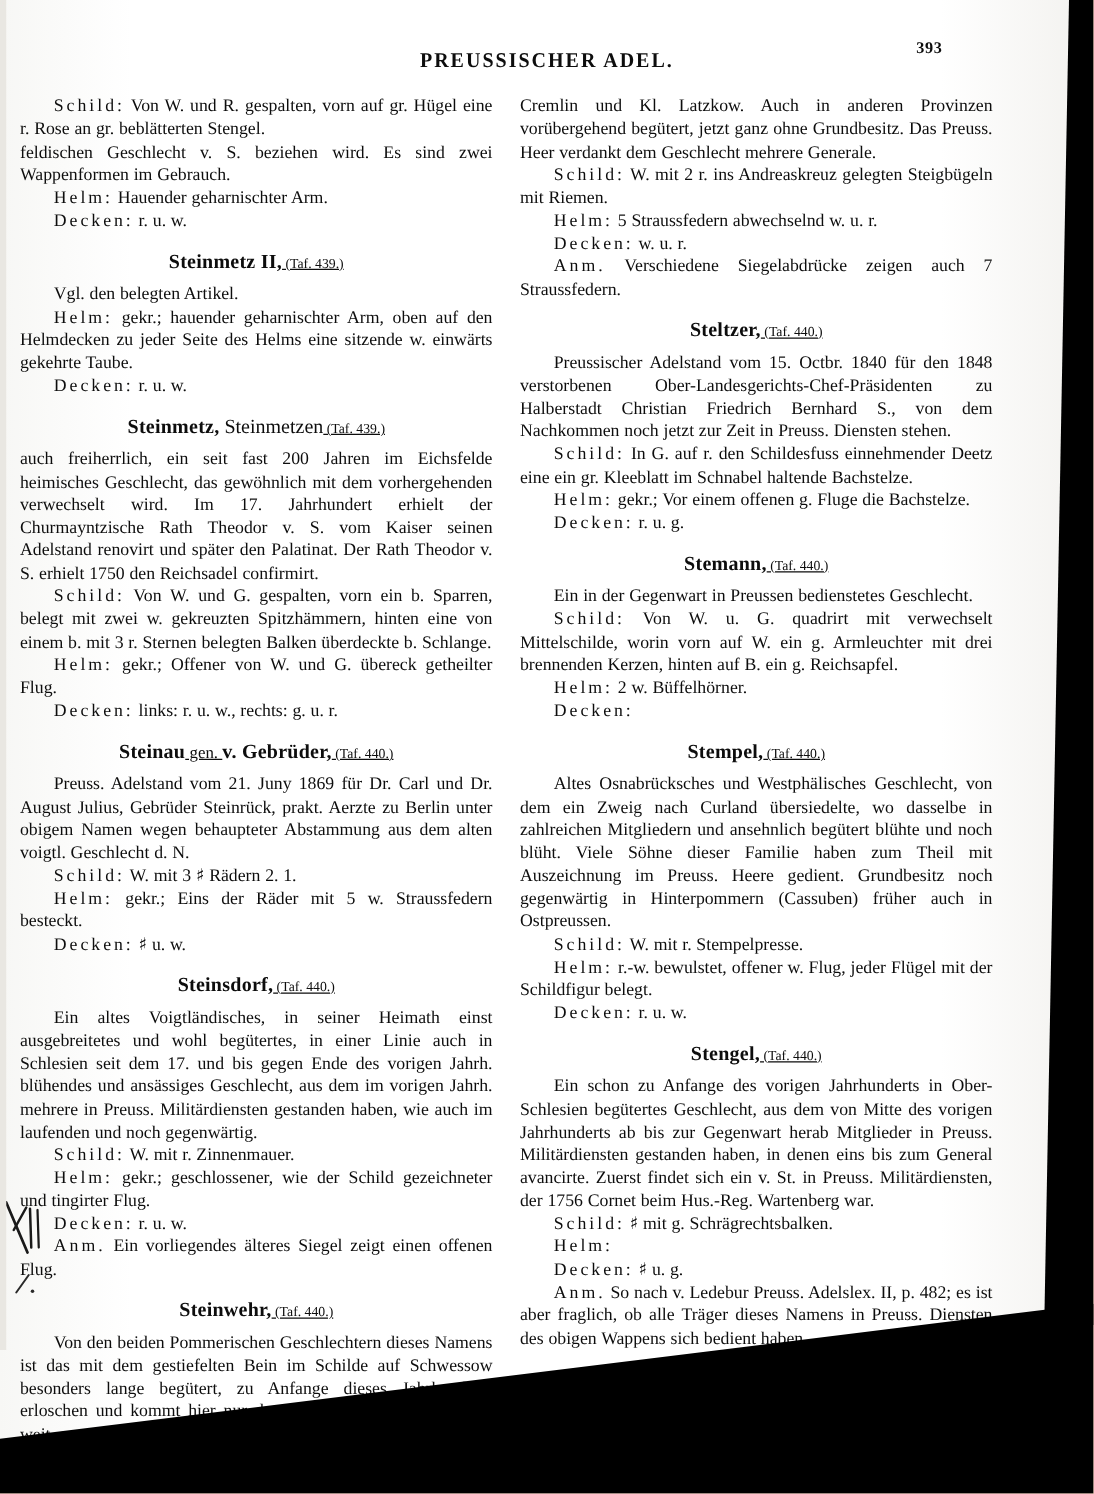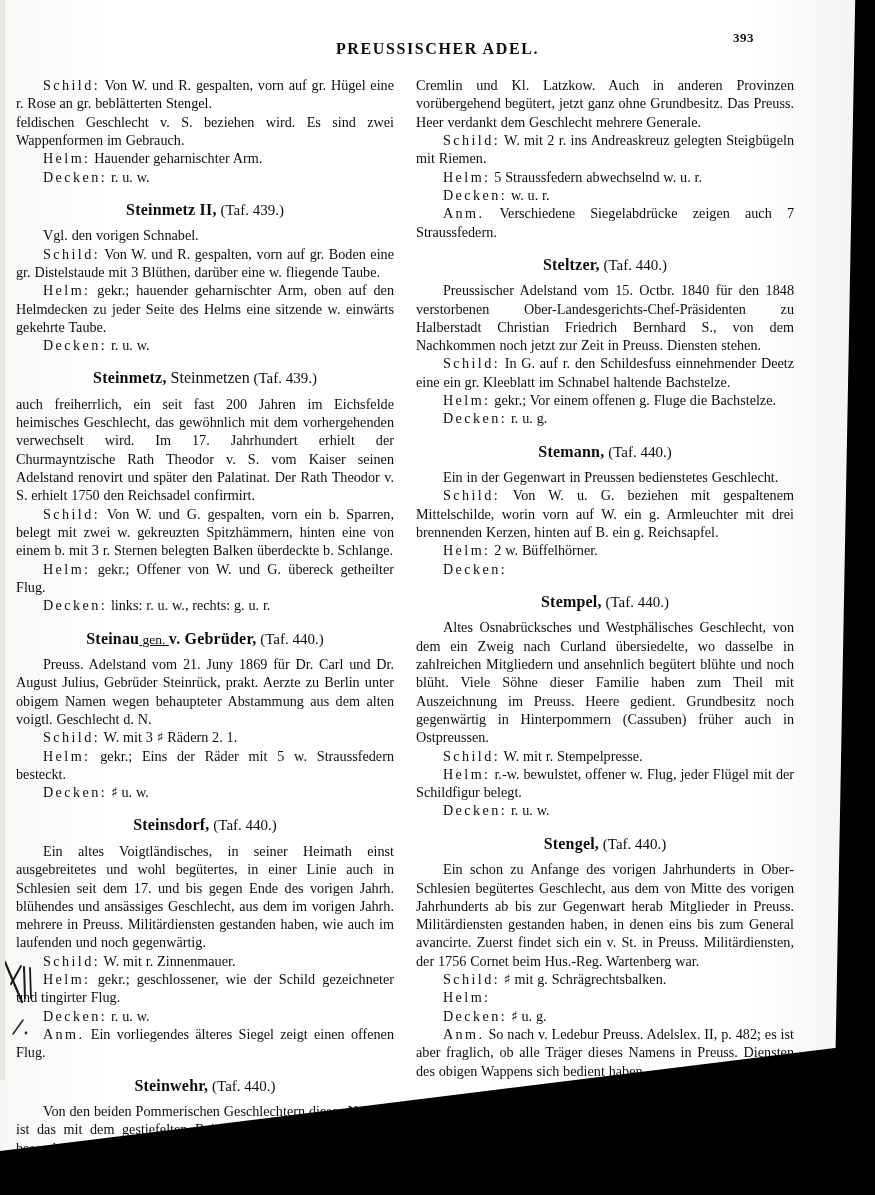--- a/index.html
+++ b/index.html
@@ -64,21 +64,21 @@
     font-size:14.5px;
     line-height:1.15;
   }
   .entry-heading .name{
     font-weight:bold;font-size:16px;letter-spacing:.2px;
   }
   .entry-heading .gen{
     font-weight:normal;font-size:13.5px;text-decoration:underline;
   }
   .entry-heading .plate{
-    font-weight:normal;font-size:15px;
+    font-weight:normal;font-size:11px;text-decoration:underline;
   }
   .entry-heading .alt{
     font-weight:normal;font-size:16px;
   }
 
   p.para{
     margin:0;
     font-size:14.2px;
     line-height:1.29;
     text-align:justify;
@@ -122,22 +122,21 @@
   <div id="body-columns">
     <div class="column" id="column-left">
         <div class="entry">
           <p class="para indent"><span class="lbl">Schild:</span> <span>Von W. und R. gespalten, vorn auf gr. Hügel eine r. Rose an gr. beblätterten Stengel.</span></p>
           <p class="para flush"><span>feldischen Geschlecht v. S. beziehen wird.  Es sind zwei Wappenformen im Gebrauch.</span></p>
           <p class="para indent"><span class="lbl">Helm:</span> <span>Hauender geharnischter Arm.</span></p>
           <p class="para indent"><span class="lbl">Decken:</span> <span>r. u. w.</span></p>
         </div>
         <div class="entry">
           <div class="entry-heading"><span class="name">Steinmetz II,</span><span class="plate"> (Taf. 439.)</span></div>
-          <p class="para indent"><span>Vgl. den vorigen Schnabel.</span></p>
-          <p class="para indent"><span class="lbl">Schild:</span> <span>Von W. und R. gespalten, vorn auf gr. Boden eine gr. Distelstaude mit 3 Blüthen, darüber eine w. fliegende Taube.</span></p>
+          <p class="para indent"><span>Vgl. den belegten Artikel.</span></p>
           <p class="para indent"><span class="lbl">Helm:</span> <span>gekr.; hauender geharnischter Arm, oben auf den Helmdecken zu jeder Seite des Helms eine sitzende w. einwärts gekehrte Taube.</span></p>
           <p class="para indent"><span class="lbl">Decken:</span> <span>r. u. w.</span></p>
         </div>
         <div class="entry">
           <div class="entry-heading"><span class="name">Steinmetz,</span><span class="alt"> Steinmetzen</span><span class="plate"> (Taf. 439.)</span></div>
           <p class="para flush"><span>auch freiherrlich, ein seit fast 200 Jahren im Eichsfelde heimisches Geschlecht, das gewöhnlich mit dem vorhergehenden verwechselt wird.  Im 17. Jahrhundert erhielt der Churmayntzische Rath Theodor v. S. vom Kaiser seinen Adelstand renovirt und später den Palatinat.  Der Rath Theodor v. S. erhielt 1750 den Reichsadel confirmirt.</span></p>
           <p class="para indent"><span class="lbl">Schild:</span> <span>Von W. und G. gespalten, vorn ein b. Sparren, belegt mit zwei w. gekreuzten Spitzhämmern, hinten eine von einem b. mit 3 r. Sternen belegten Balken überdeckte b. Schlange.</span></p>
           <p class="para indent"><span class="lbl">Helm:</span> <span>gekr.; Offener von W. und G. übereck getheilter Flug.</span></p>
           <p class="para indent"><span class="lbl">Decken:</span> <span>links: r. u. w., rechts: g. u. r.</span></p>
         </div>
@@ -172,21 +171,21 @@
         <div class="entry">
           <div class="entry-heading"><span class="name">Steltzer,</span><span class="plate"> (Taf. 440.)</span></div>
           <p class="para indent"><span>Preussischer Adelstand vom 15. Octbr. 1840 für den 1848 verstorbenen Ober-Landesgerichts-Chef-Präsidenten zu Halberstadt Christian Friedrich Bernhard S., von dem Nachkommen noch jetzt zur Zeit in Preuss. Diensten stehen.</span></p>
           <p class="para indent"><span class="lbl">Schild:</span> <span>In G. auf r. den Schildesfuss einnehmender Deetz eine ein gr. Kleeblatt im Schnabel haltende Bachstelze.</span></p>
           <p class="para indent"><span class="lbl">Helm:</span> <span>gekr.; Vor einem offenen g. Fluge die Bachstelze.</span></p>
           <p class="para indent"><span class="lbl">Decken:</span> <span>r. u. g.</span></p>
         </div>
         <div class="entry">
           <div class="entry-heading"><span class="name">Stemann,</span><span class="plate"> (Taf. 440.)</span></div>
           <p class="para indent"><span>Ein in der Gegenwart in Preussen bedienstetes Geschlecht.</span></p>
-          <p class="para indent"><span class="lbl">Schild:</span> <span>Von W. u. G. beziehen mit gespaltenem Mittelschilde, worin vorn auf W. ein g. Armleuchter mit drei brennenden Kerzen, hinten auf B. ein g. Reichsapfel.</span></p>
+          <p class="para indent"><span class="lbl">Schild:</span> <span>Von W. u. G. quadrirt mit verwechselt Mittelschilde, worin vorn auf W. ein g. Armleuchter mit drei brennenden Kerzen, hinten auf B. ein g. Reichsapfel.</span></p>
           <p class="para indent"><span class="lbl">Helm:</span> <span>2 w. Büffelhörner.</span></p>
           <p class="para indent"><span class="lbl">Decken:</span> <span></span></p>
         </div>
         <div class="entry">
           <div class="entry-heading"><span class="name">Stempel,</span><span class="plate"> (Taf. 440.)</span></div>
           <p class="para indent"><span>Altes Osnabrücksches und Westphälisches Geschlecht, von dem ein Zweig nach Curland übersiedelte, wo dasselbe in zahlreichen Mitgliedern und ansehnlich begütert blühte und noch blüht.  Viele Söhne dieser Familie haben zum Theil mit Auszeichnung im Preuss. Heere gedient.  Grundbesitz noch gegenwärtig in Hinterpommern (Cassuben) früher auch in Ostpreussen.</span></p>
           <p class="para indent"><span class="lbl">Schild:</span> <span>W. mit r. Stempelpresse.</span></p>
           <p class="para indent"><span class="lbl">Helm:</span> <span>r.-w. bewulstet, offener w. Flug, jeder Flügel mit der Schildfigur belegt.</span></p>
           <p class="para indent"><span class="lbl">Decken:</span> <span>r. u. w.</span></p>
         </div>

